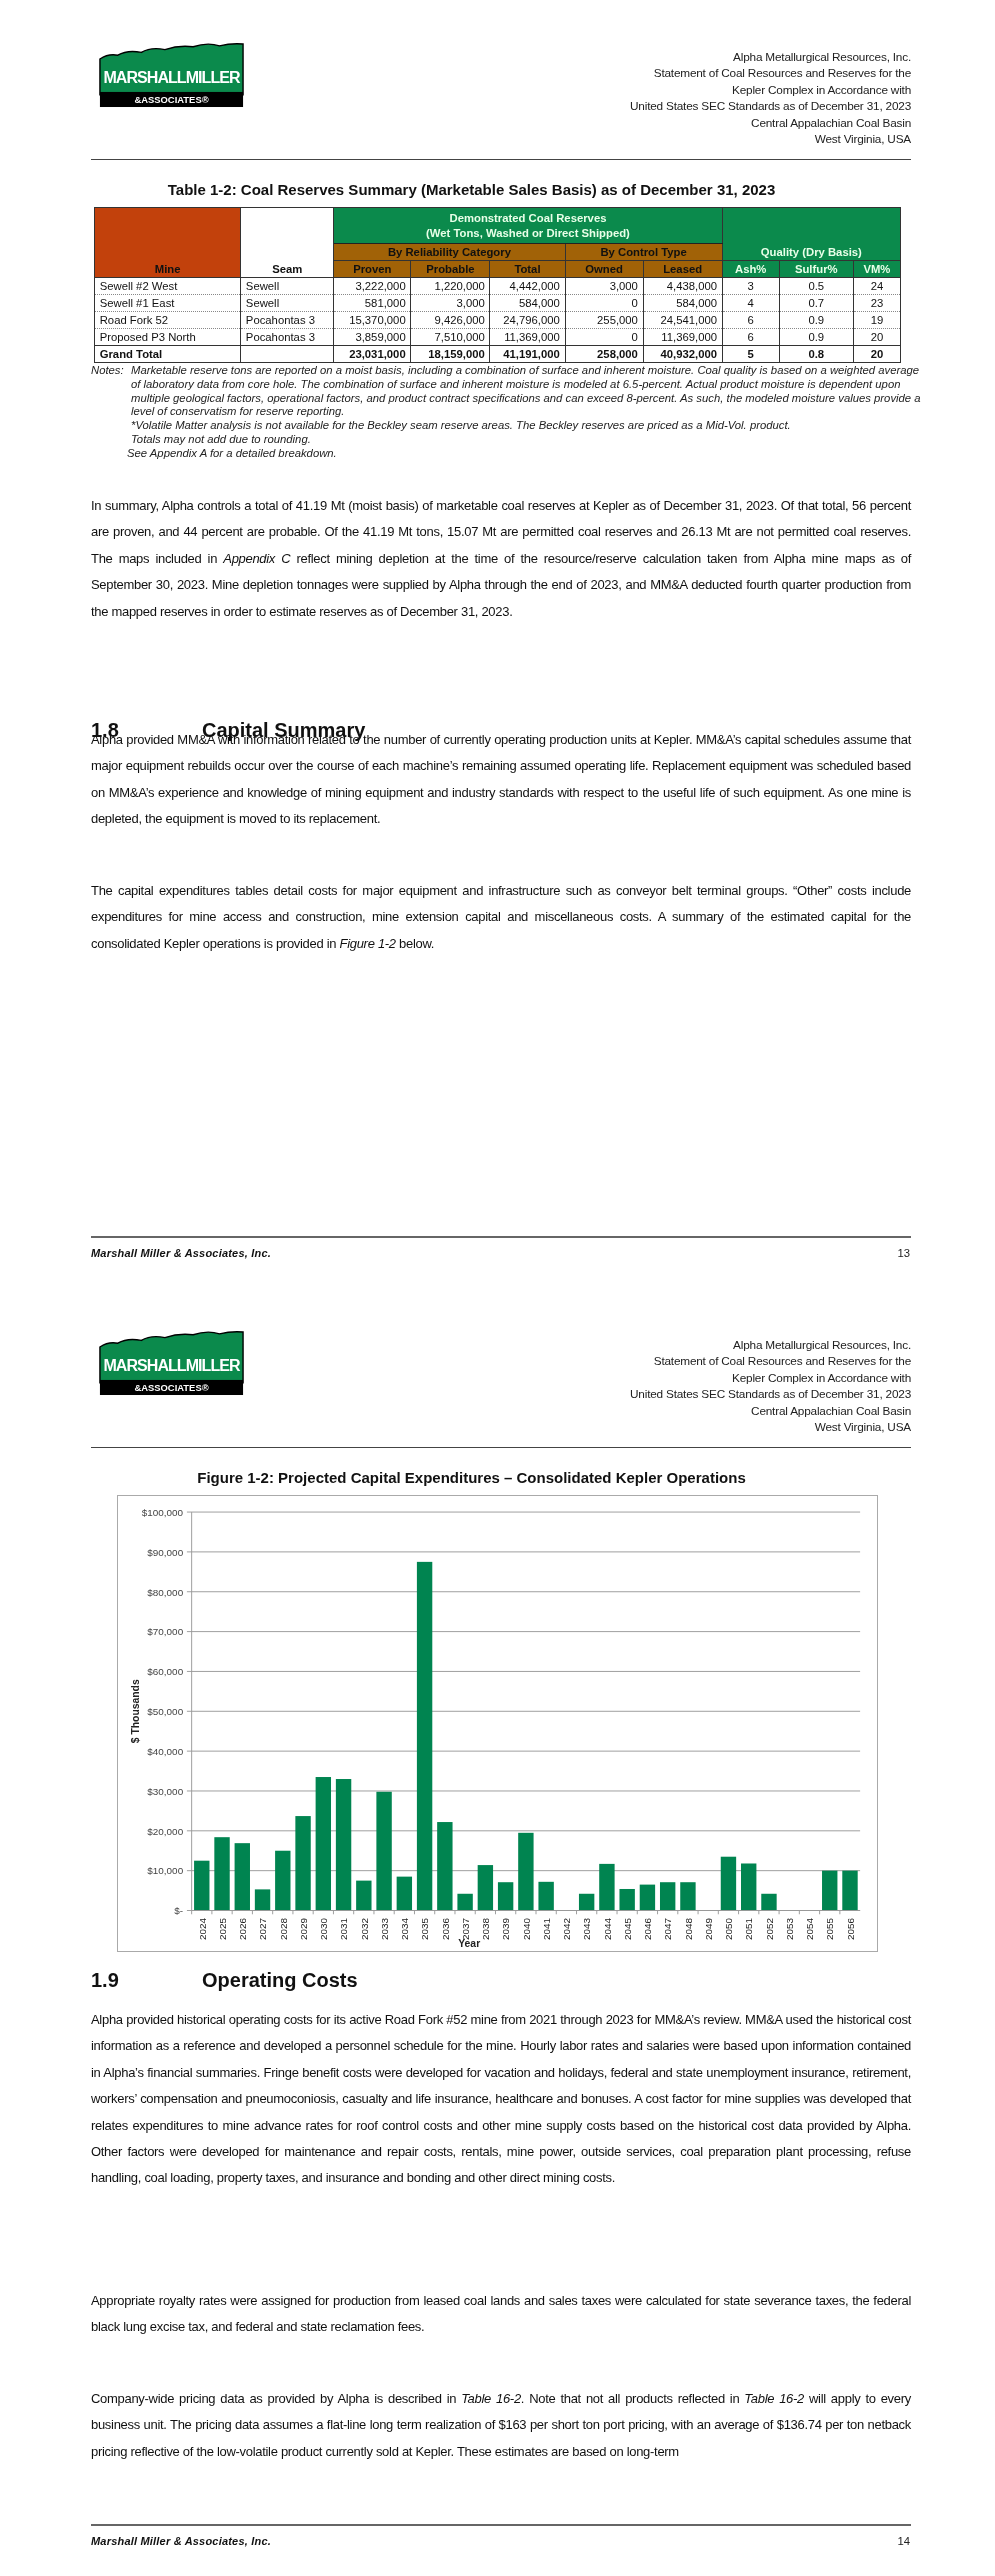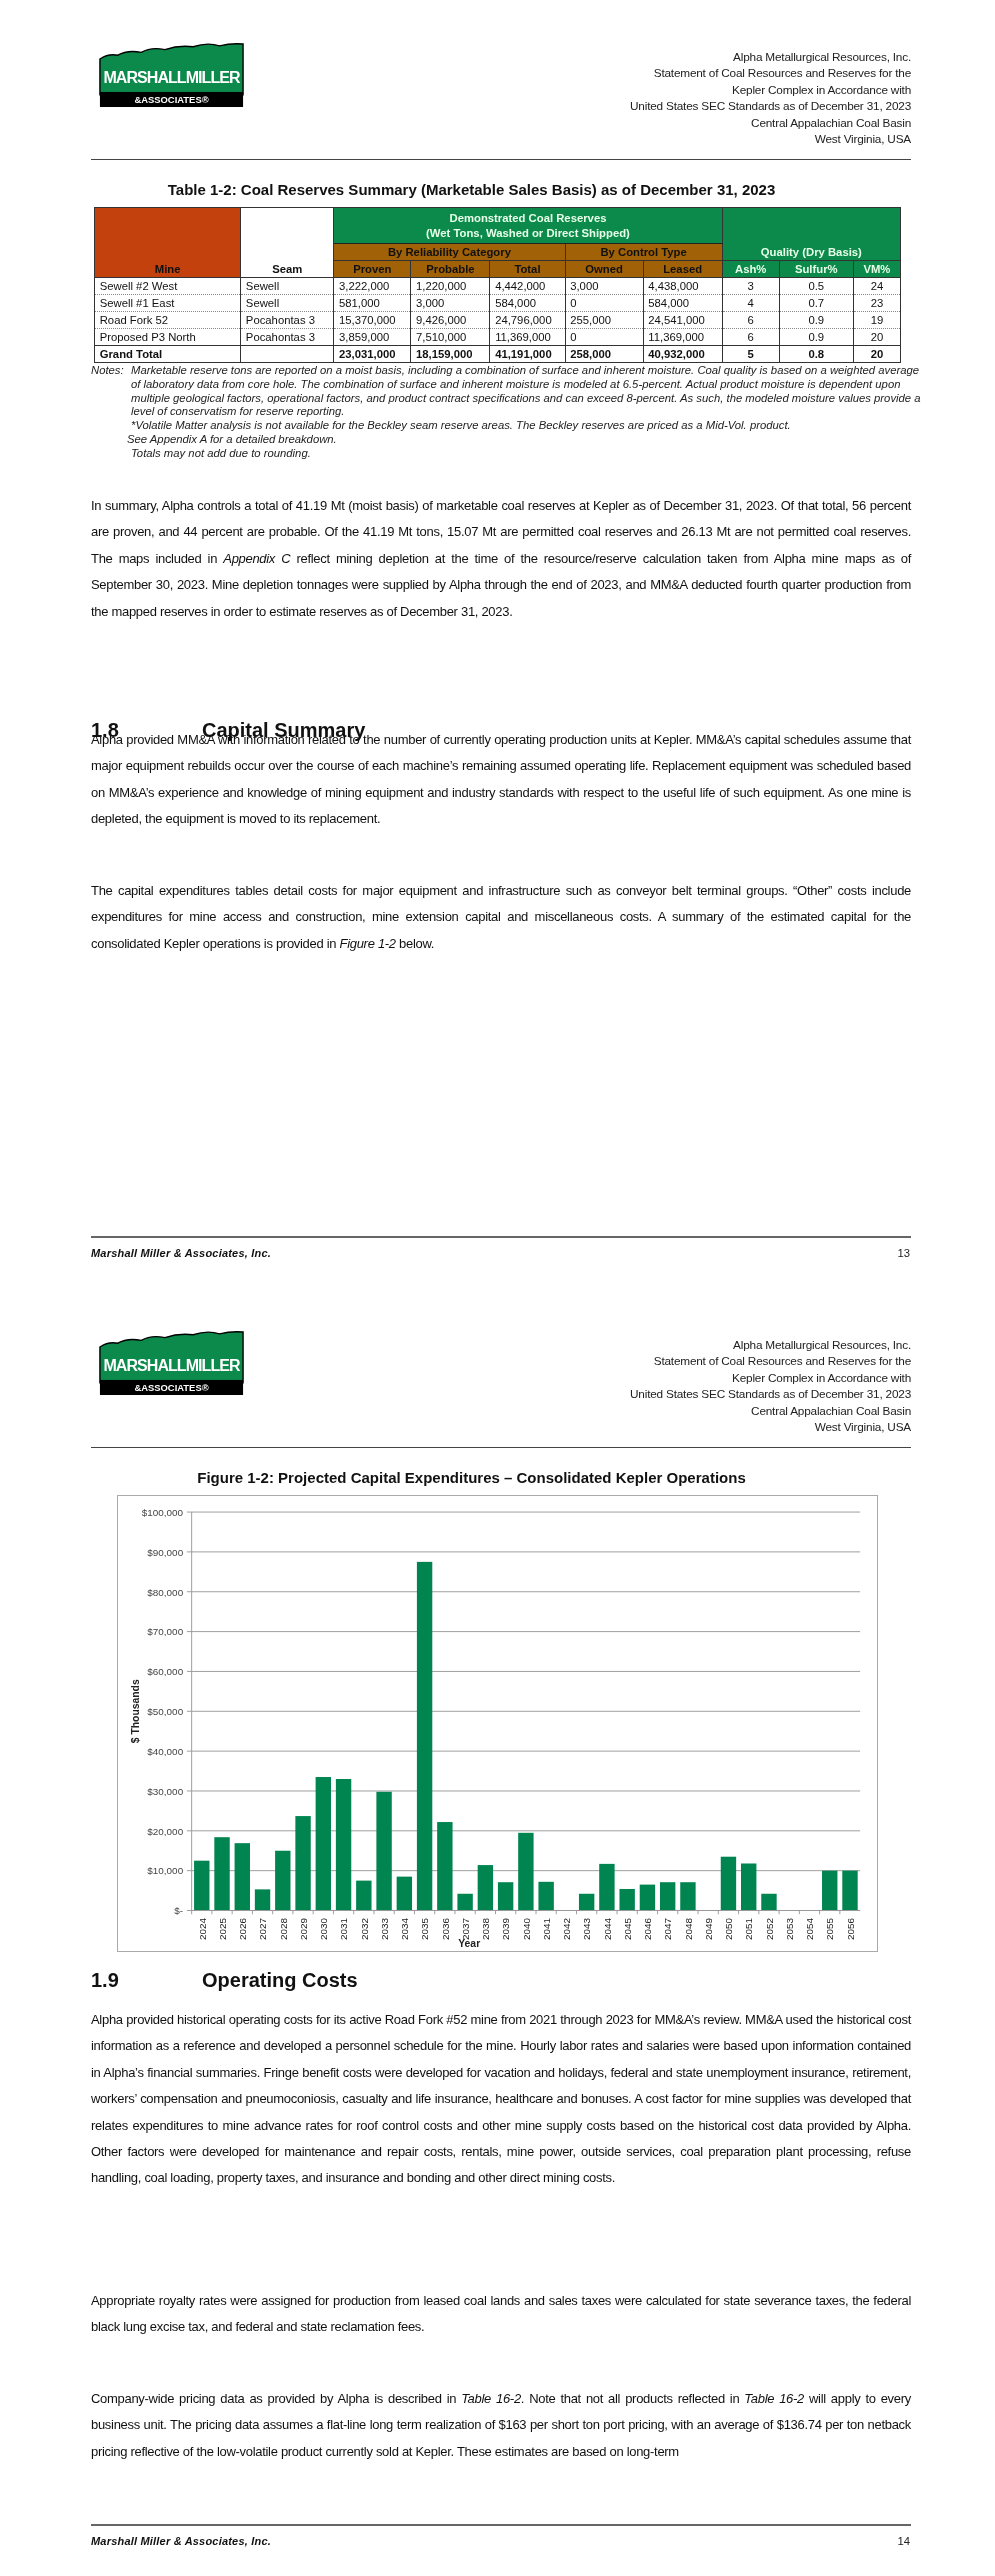--- a/index.html
+++ b/index.html
@@ -9,21 +9,21 @@
   .p2{top:1288px;height:1288px;}
   .logo{position:absolute;left:99px;top:42px;width:145px;width:145px;height:66px;}
   .hdr-right{position:absolute;right:84px;top:49px;text-align:right;font-size:11.8px;line-height:16.4px;color:#222;font-family:"Liberation Sans Narrow","Liberation Sans",sans-serif;letter-spacing:-0.2px;}
   .hdr-rule{position:absolute;left:91px;width:820px;height:0.9px;background:#444;}
   .caption{position:absolute;left:0;width:943px;text-align:center;font-weight:bold;font-size:15px;color:#111;}
   table.res{position:absolute;left:94px;top:207px;width:807px;border-collapse:collapse;font-size:11.3px;table-layout:fixed;}
   table.res td,table.res th{border:0.9px solid #333;padding:0 4.7px;height:16px;line-height:16px;white-space:nowrap;overflow:hidden;}
   table.res th{font-weight:bold;}
   .g-dark{background:#0b8a4c;color:#e8ffe8;}
   .g-light{background:#a16207;color:#111;}
-  .num{}
+  .num{text-align:right;}
   .ctr{text-align:center;}
   table.res tbody td{border-top:0.9px dotted #888;border-bottom:0.9px dotted #888;}
   table.res tr.total td{font-weight:bold;border-top:1.4px solid #333;border-bottom:1.4px solid #333;}
   .notes{position:absolute;left:91px;top:364px;width:830px;font-size:11.3px;line-height:13.8px;font-style:italic;color:#222;}
   .notes .lbl{position:absolute;left:0;top:0;}
   .notes .body{margin-left:40px;}
   .notes .extra{margin-left:40px;}
   .para{position:absolute;left:91px;width:820px;font-size:13px;line-height:26.4px;text-align:justify;color:#111;font-family:"Liberation Sans Narrow","Liberation Sans",sans-serif;letter-spacing:-0.3px;}
   .sec-h{position:absolute;left:91px;font-size:20px;font-weight:bold;color:#111;}
   .sec-h .num{display:inline-block;width:111px;text-align:left;}
@@ -155,22 +155,22 @@
         <td class="ctr">0.8</td>
         <td class="ctr">20</td>
       </tr>
     </tbody>
   </table>
 
   <div class="notes">
     <span class="lbl">Notes:</span>
     <div class="body">Marketable reserve tons are reported on a moist basis, including a combination of surface and inherent moisture.  Coal quality is based on a weighted average of laboratory data from core hole.  The combination of surface and inherent moisture is modeled at 6.5-percent.  Actual product moisture is dependent upon multiple geological factors, operational factors, and product contract specifications and can exceed 8-percent.  As such, the modeled moisture values provide a level of conservatism for reserve reporting.</div>
     <div class="extra">*Volatile Matter analysis is not available for the Beckley seam reserve areas.  The Beckley reserves are priced as a Mid-Vol. product.</div>
+    <div class="extra">Totals may not add due to rounding.</div>
     <div class="extra" style="margin-left:36px">See Appendix A for a detailed breakdown.</div>
-    <div class="extra">Totals may not add due to rounding.</div>
   </div>
 
   <div class="para" style="top:493px;"><span>In summary, Alpha controls a total of 41.19 Mt (moist basis) of marketable coal reserves at Kepler as of December 31, 2023.  Of that total, 56 percent are proven, and 44 percent are probable.  Of the 41.19 Mt tons, 15.07 Mt are permitted coal reserves and 26.13 Mt are not permitted coal reserves.  The maps included in </span><i>Appendix C</i><span> reflect mining depletion at the time of the resource/reserve calculation taken from Alpha mine maps as of September 30, 2023.  Mine depletion tonnages were supplied by Alpha through the end of 2023, and MM&amp;A deducted fourth quarter production from the mapped reserves in order to estimate reserves as of December 31, 2023.</span></div>
 
   <div class="sec-h" style="top:691px;margin-top:28px;"><span class="num">1.8</span><span>Capital Summary</span></div>
 
   <div class="para" style="top:727px;">Alpha provided MM&amp;A with information related to the number of currently operating production units at Kepler.  MM&amp;A’s capital schedules assume that major equipment rebuilds occur over the course of each machine’s remaining assumed operating life.  Replacement equipment was scheduled based on MM&amp;A’s experience and knowledge of mining equipment and industry standards with respect to the useful life of such equipment.  As one mine is depleted, the equipment is moved to its replacement.</div>
 
   <div class="para" style="top:878px;"><span>The capital expenditures tables detail costs for major equipment and infrastructure such as conveyor belt terminal groups.  “Other” costs include expenditures for mine access and construction, mine extension capital and miscellaneous costs.  A summary of the estimated capital for the consolidated Kepler operations is provided in </span><i>Figure 1-2</i><span> below.</span></div>
 

